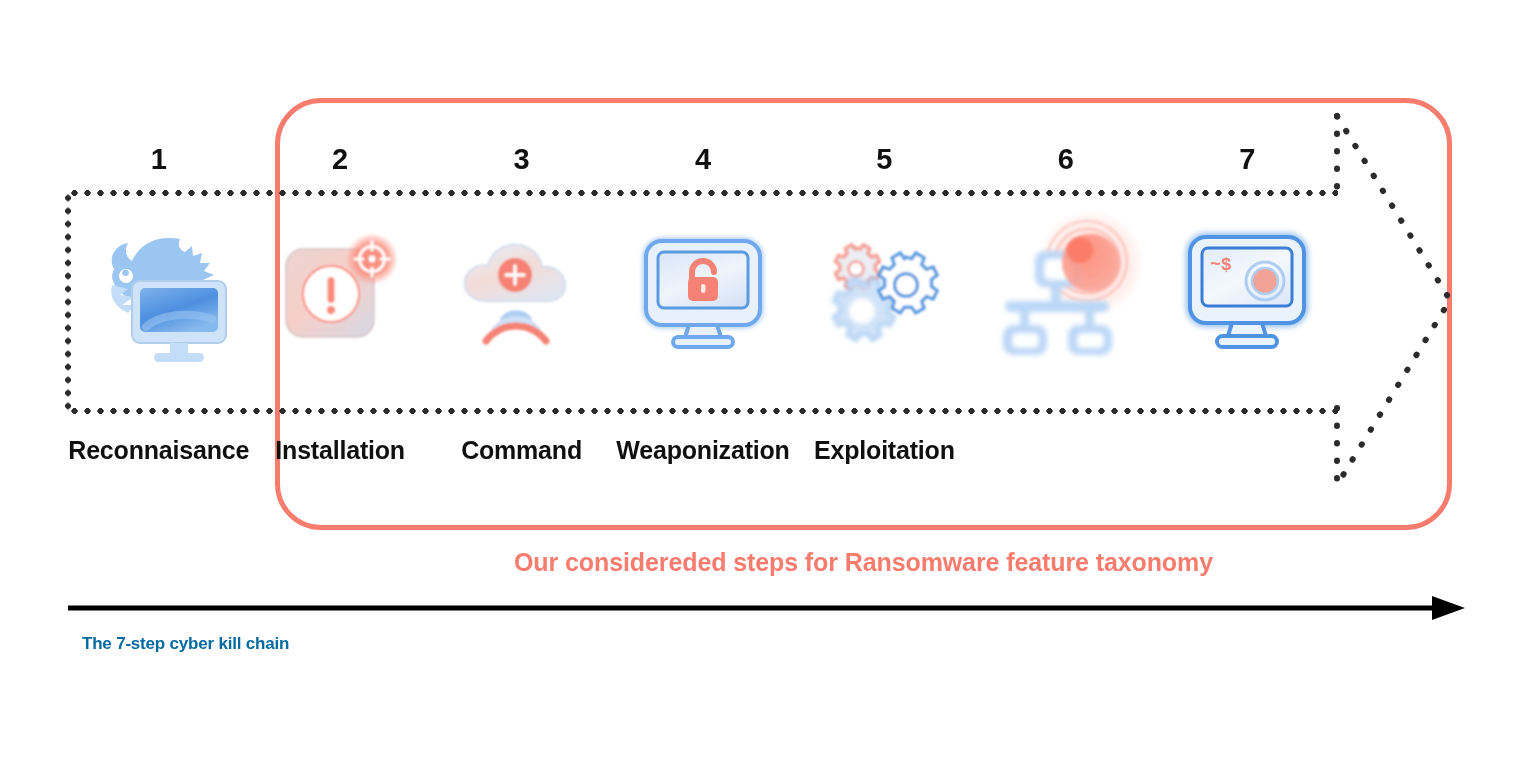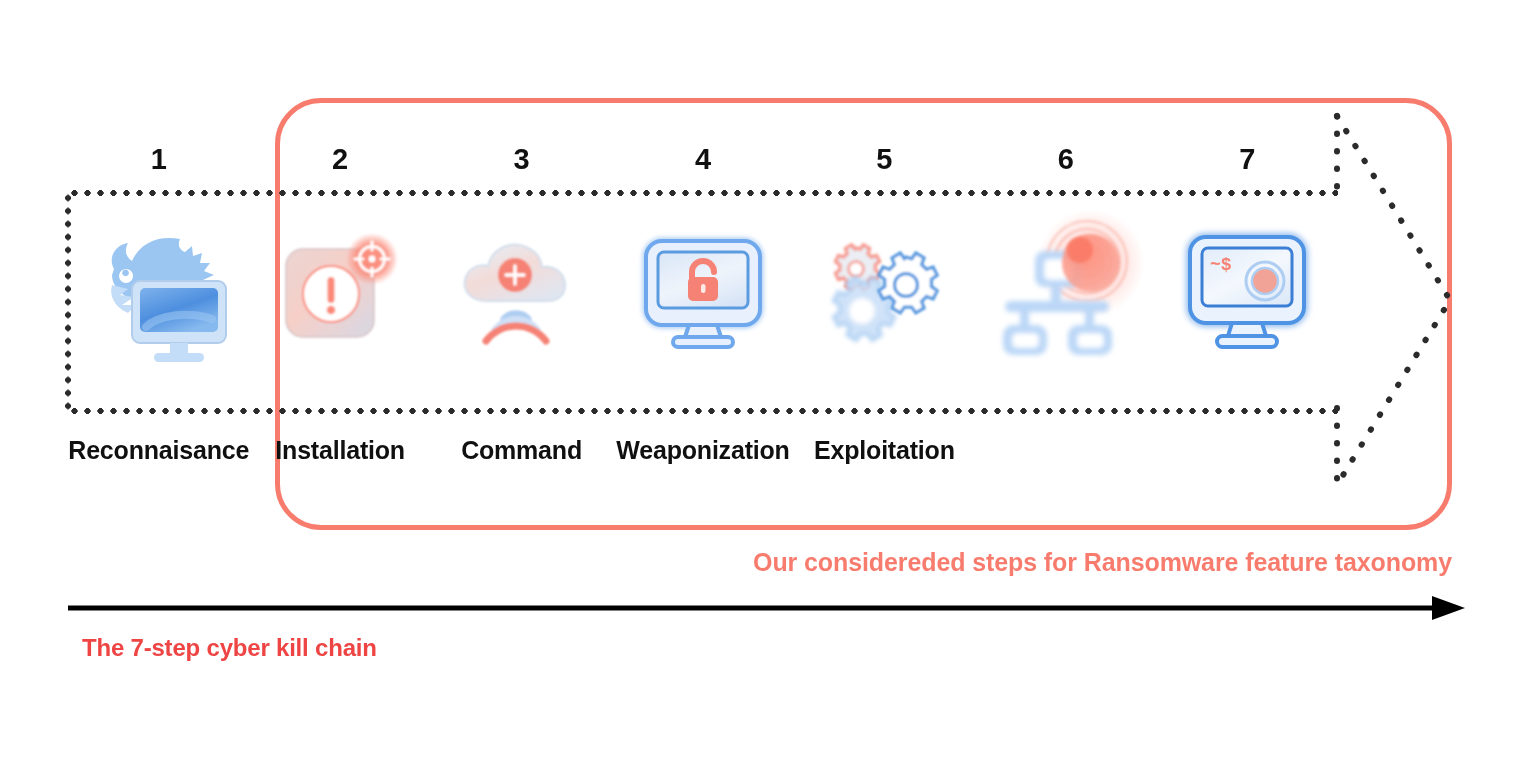--- a/index.html
+++ b/index.html
@@ -82,35 +82,35 @@
   }
 
   
   .arrow-head { position: absolute; left: 1320px; top: 100px; pointer-events: none; }
 
   
   .red-caption {
     position: absolute;
     left: 275px; top: 548px;
     width: 1177px;
-    text-align: right;
+    text-align: center;
     font-size: 25px;
     font-weight: 700;
     color: #F87C6E;
     letter-spacing: -0.1px;
   }
 
   
   .axis { position: absolute; left: 60px; top: 592px; }
   .axis-caption {
     position: absolute;
     left: 82px; top: 634px;
-    font-size: 24px;
+    font-size: 17px;
     font-weight: 700;
-    color: #ef4444;
+    color: #0369a1;
     letter-spacing: -0.2px;
   }
 
   svg { display: block; overflow: visible; }
 </style>
 </head>
 <body>
 
 <div id="stage">
 

